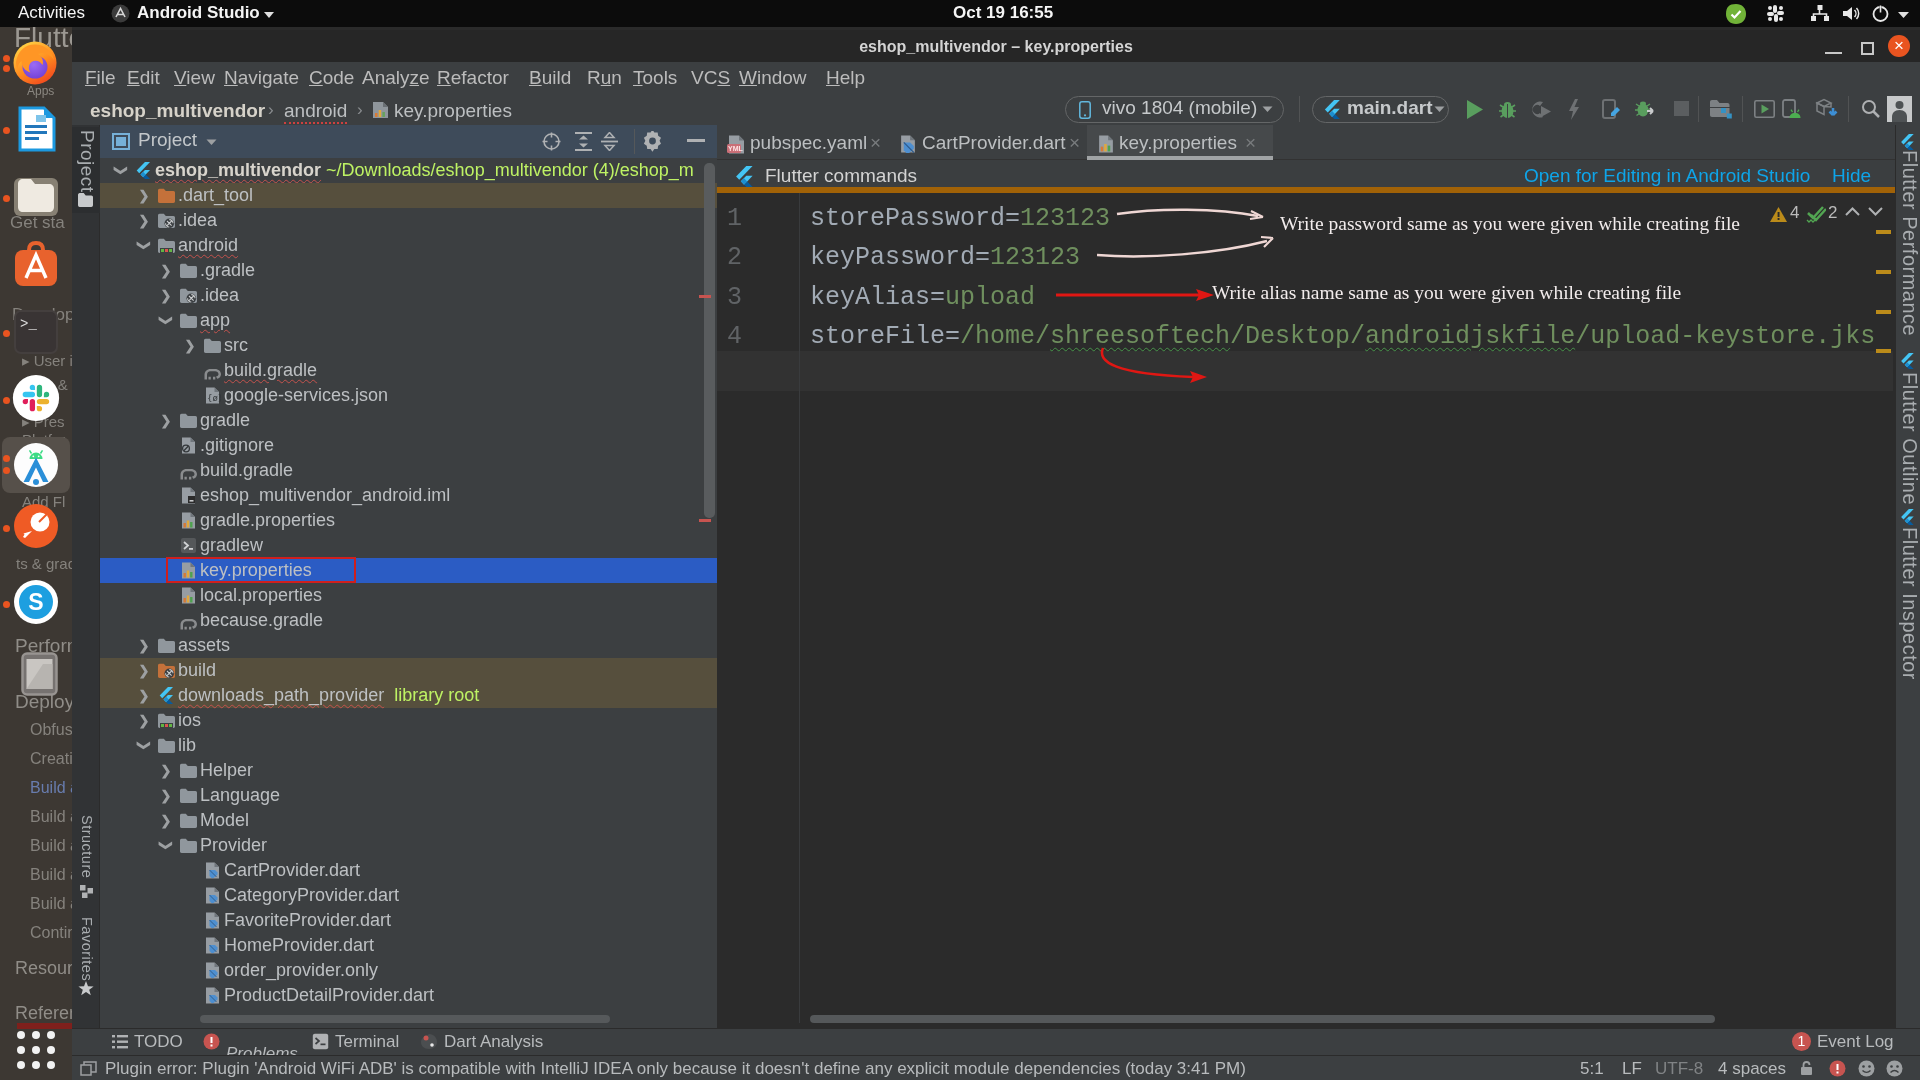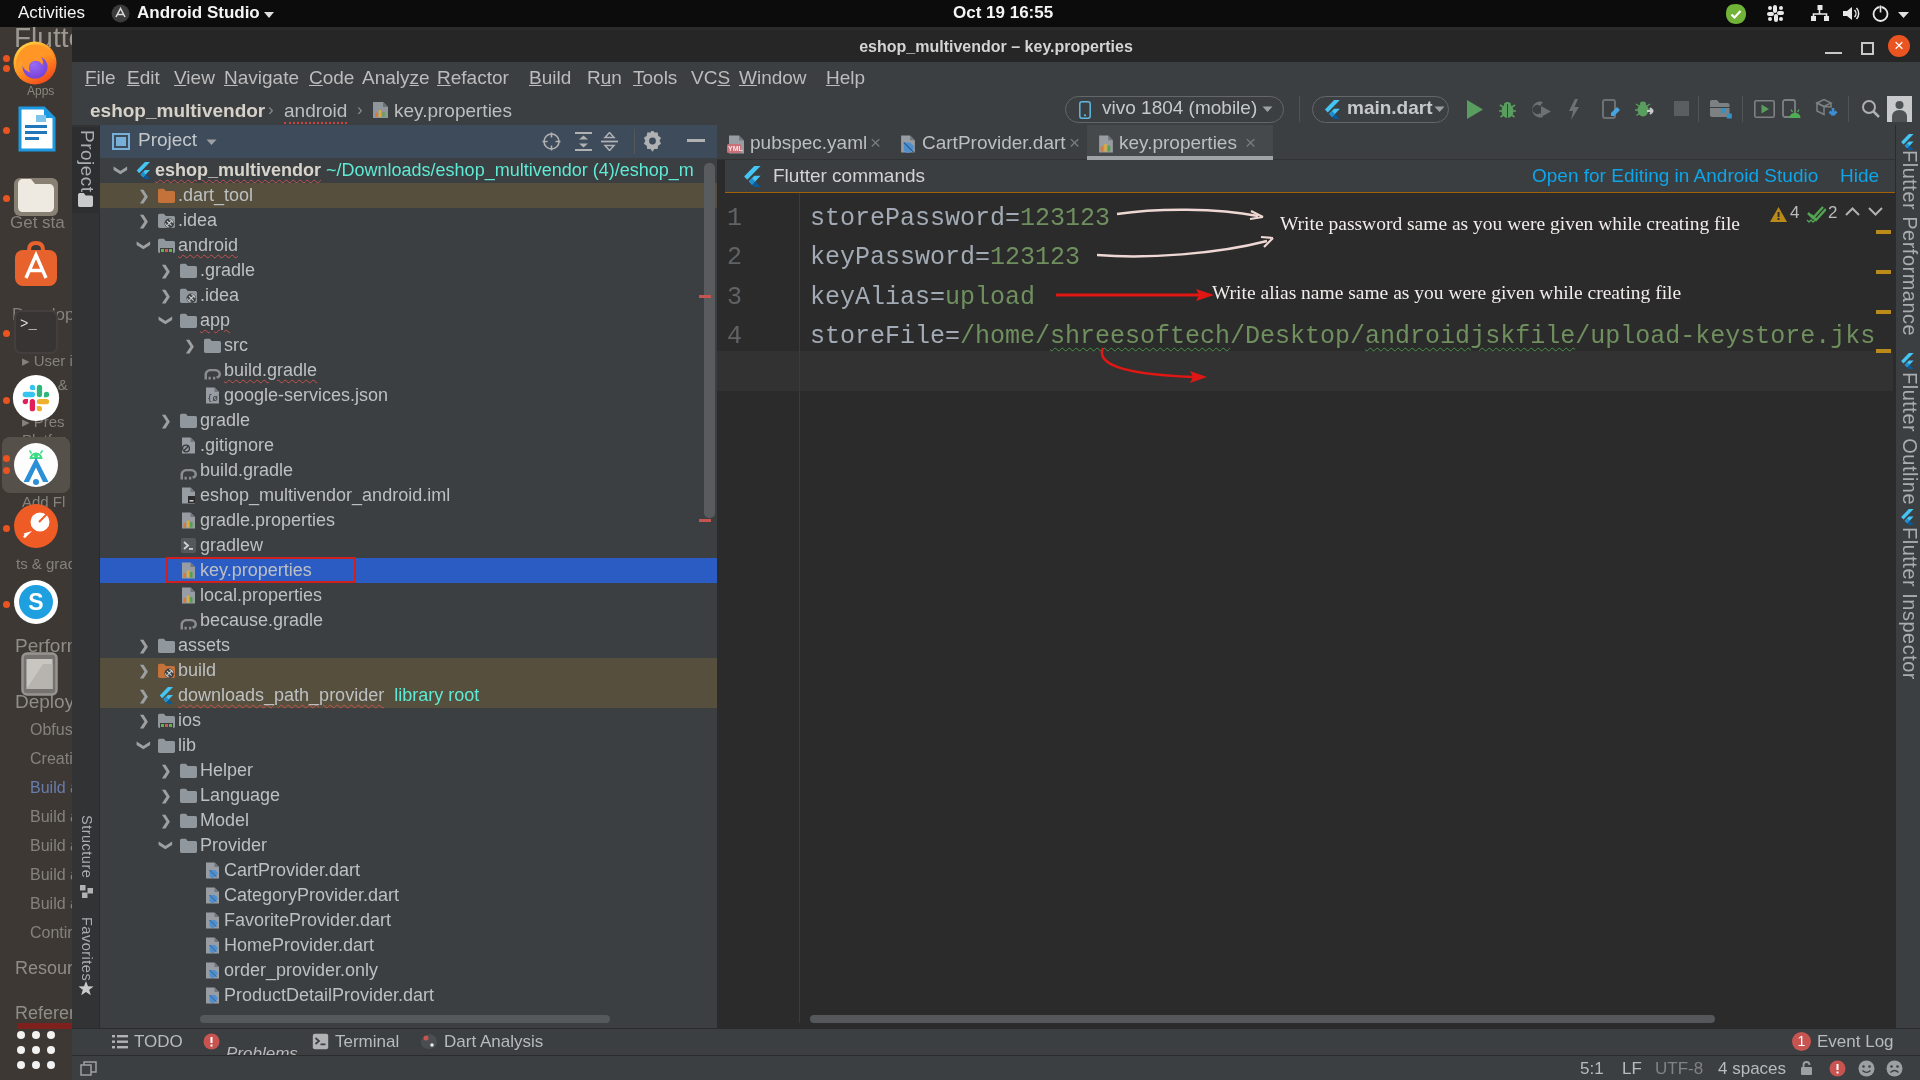--- a/index.html
+++ b/index.html
@@ -32,29 +32,29 @@
 
 #proj{left:28px;top:95px;width:617px;height:903px;background:#3c3f41;overflow:hidden;}
 #projhead{position:absolute;left:0;top:0;width:617px;height:33px;background:#3e4b5a;color:#c3c7ca;font-size:19px;}
 #tree{position:absolute;left:0;top:33px;width:617px;}
 .trow{position:relative;height:25px;line-height:25px;color:#bdc0c3;font-size:18px;white-space:nowrap;}
 .trow .chev{position:absolute;top:0px;width:18px;text-align:center;color:#9da0a2;font-size:13px;font-weight:bold;}
 .trow .ic{position:absolute;top:4px;width:17px;height:17px;}
 .trow .lbl{position:absolute;top:0;}
 .brown{background:#564f3d;}
 .selrow{background:#2b5cc4;}
-.dim{color:#5eead4;}
+.dim{color:#bef264;}
 .sq{text-decoration:underline wavy #c4524d 1.2px;text-underline-offset:3px;}
 .cdown{display:inline-block;transform:rotate(90deg);}
 
 
 #edit{left:645px;top:95px;width:1178px;height:903px;background:#2b2b2b;}
 #tabbar{position:absolute;left:0;top:0;width:1178px;height:35px;background:#3c3f41;border-bottom:1px solid #323232;}
 .etab{position:absolute;top:0;height:35px;color:#bcbfc1;font-size:19px;padding-top:2px;}
-#banner{position:absolute;left:8px;top:35px;width:1178px;height:33px;background:#3b3e40;border-bottom:1px solid #a16207;color:#d3d3d3;font-size:19px;}
+#banner{position:absolute;left:0;top:35px;width:1178px;height:33px;background:#3b3e40;border-bottom:6px solid #a16207;color:#d3d3d3;font-size:19px;}
 .link{color:#0ea5e9;}
 #code{position:absolute;left:0;top:68px;width:1178px;height:830px;background:#2b2b2b;
  font-family:"Liberation Mono",monospace;font-size:25px;}
 .cline{position:absolute;left:93px;height:39px;line-height:39px;white-space:pre;color:#a2abb5;}
 .lnum{position:absolute;left:0;width:25px;text-align:right;height:39px;line-height:39px;color:#606366;}
 .grn{color:#6f8f5e;}
 .gsq{text-decoration:underline wavy #47934a 1px;text-underline-offset:4px;}
 
 #rstrip{left:1823px;top:95px;width:25px;height:903px;background:#3c3f41;border-left:1px solid #2b2b2b;}
 
@@ -862,20 +862,21 @@
         </svg>
       <span class="abs" style="left:372px;top:3px;">Dart Analysis</span>
       <div class="abs" style="left:1720px;top:3px;width:19px;height:19px;border-radius:50%;background:#c75450;color:#fff;font-size:14px;text-align:center;line-height:19px;">1</div>
       <span class="abs" style="left:1745px;top:3px;">Event Log</span>
     </div>
     <div class="abs" id="statusbar">
       <svg class="abs" style="left:8px;top:5px;" width="17" height="15" viewBox="0 0 17 15">
           <rect x="1" y="4" width="10" height="10" fill="none" stroke="#9da0a2" stroke-width="1.5"></rect>
           <path d="M4 4 V1 H16 V11 H11" fill="none" stroke="#9da0a2" stroke-width="1.5"></path>
         </svg>
+      <span class="abs" style="left:33px;top:3px;">Plugin error: Plugin 'Android WiFi ADB' is compatible with IntelliJ IDEA only because it doesn't define any explicit module dependencies (today 3:41 PM)</span>
       <span class="abs" style="left:1508px;top:3px;">5:1</span>
       <span class="abs" style="left:1550px;top:3px;">LF</span>
       <span class="abs" style="left:1583px;top:3px;color:#808385;">UTF-8</span>
       <span class="abs" style="left:1646px;top:3px;">4 spaces</span>
       <svg class="abs" style="left:1728px;top:5px;" width="13" height="15" viewBox="0 0 13 15">
           <rect x="1" y="6" width="11" height="8" rx="1" fill="#9da0a2"></rect>
           <path d="M3.5 6 V4 a3 3 0 0 1 6 0" fill="none" stroke="#9da0a2" stroke-width="1.8"></path>
         </svg>
       <svg class="abs" style="left:1757px;top:4px;" width="17" height="17" viewBox="0 0 17 17">
           <circle cx="8.5" cy="8.5" r="8" fill="#c75450"></circle>

